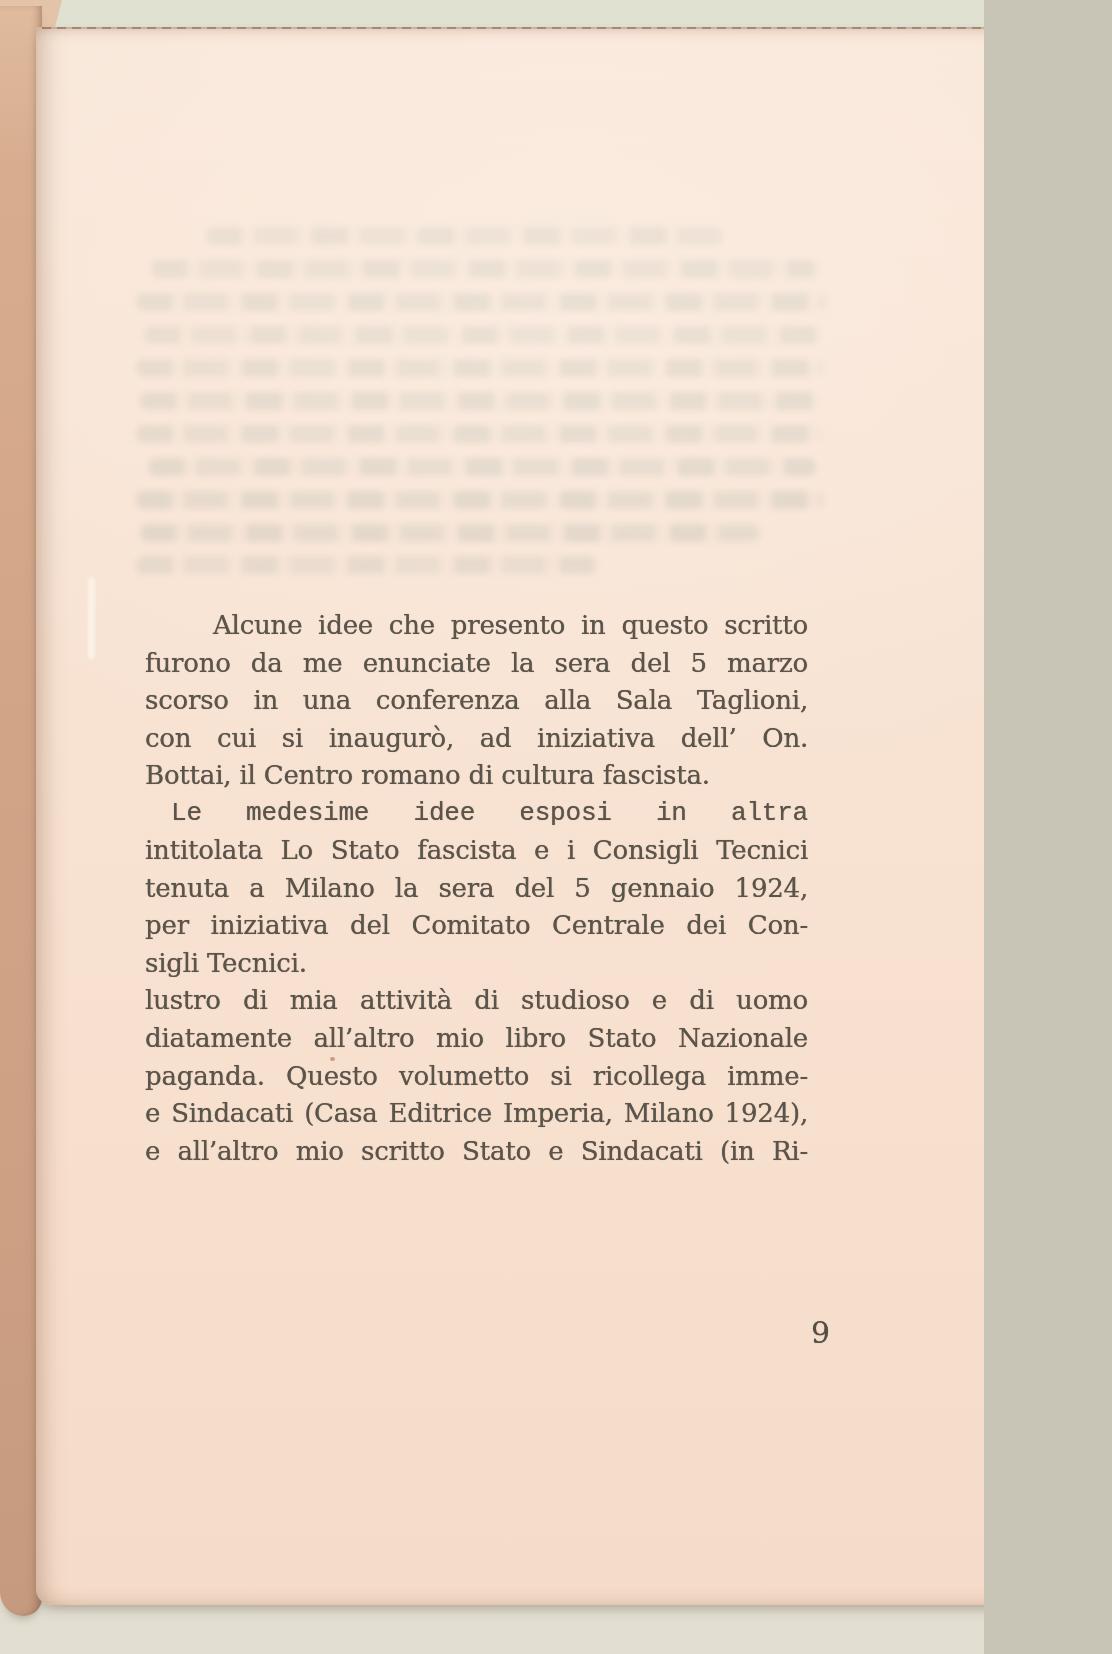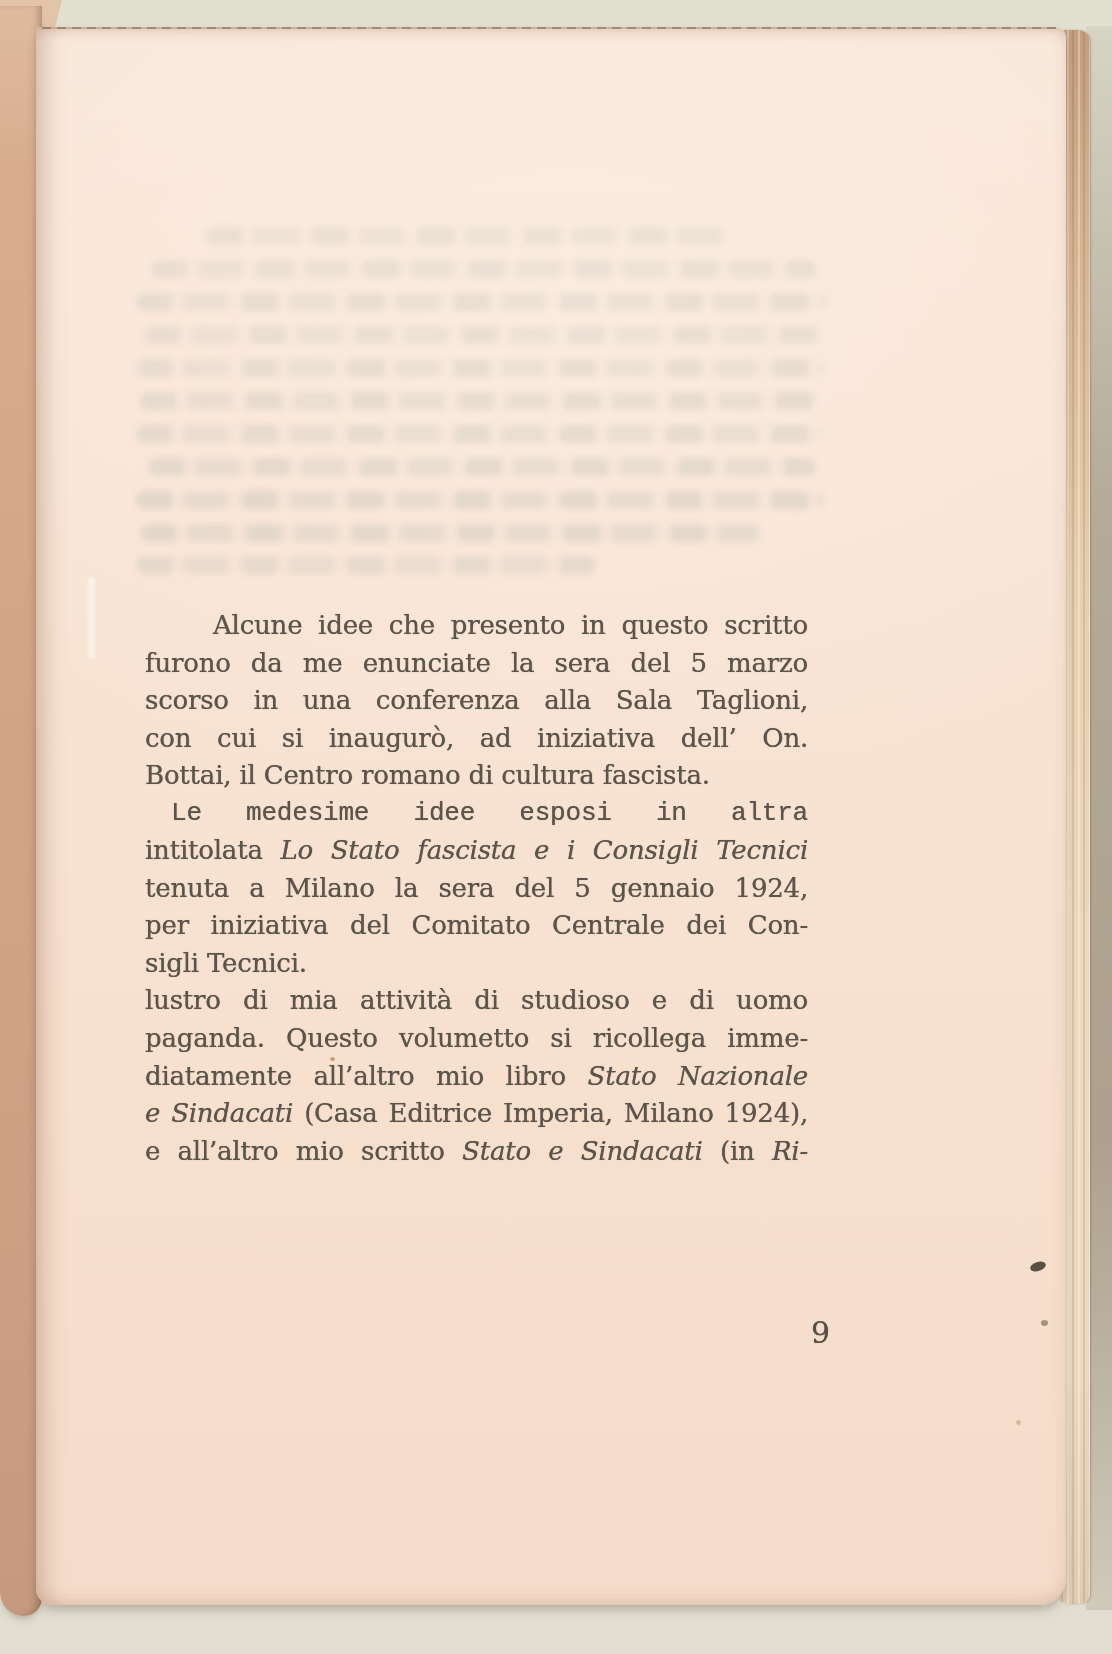--- a/index.html
+++ b/index.html
@@ -1,17 +1,17 @@
 <!DOCTYPE html>
 <html><head>
 <meta charset="utf-8">
 <style>
   html,body{margin:0;padding:0;background:#c9c5b6;}
   .scene{
-    position:relative;width:1112px;height:1654px;overflow:hidden;
+    position:relative;width:984px;height:1654px;overflow:hidden;
     background:linear-gradient(180deg,#e0e1d1 0%,#dbdbcc 40%,#ddd9ca 75%,#e2dfd2 100%);
     font-family:"DejaVu Serif","Liberation Serif",serif;
   }
   
   .cover-corner{
     position:absolute;left:0;top:0;width:120px;height:102px;
     background:#e4c4a8;
     clip-path:polygon(0 0,62px 0,36px 102px,0 102px);
   }
   .cover{
@@ -63,21 +63,21 @@
   .text-block{
     position:absolute;left:109px;top:580px;width:663px;
     font-size:26px;line-height:37.55px;color:#5a544b;
     letter-spacing:-0.2px;
     text-shadow:0 0 .7px rgba(90,82,72,.75), .4px .4px 0 rgba(90,82,72,.18);
   }
   .line{text-align:justify;text-align-last:justify;height:37.55px;overflow:hidden;}
   .line.last{text-align-last:left;}
   .line.ind1{text-indent:68px;}
   .line.ind{text-indent:26px;font-family:Liberation Mono, monospace;}
-  .it{font-style:italic;margin-top:48px;}
+  .it{margin-top:48px;}
   .page-number{
     position:absolute;left:775px;top:1288px;
     font-size:30px;color:#544e45;
     text-shadow:0 0 .7px rgba(84,78,69,.7);
   }
   
   .speck{position:absolute;border-radius:50%;}
   .s1{left:994px;top:1235px;width:16px;height:9px;background:#423a30;transform:rotate(-18deg);opacity:.88;}
   .s2{left:1005px;top:1293px;width:7px;height:6px;background:#6f5d49;opacity:.6;}
   .s3{left:294px;top:1030px;width:5px;height:4px;background:#bb7c5f;opacity:.7;}
@@ -116,22 +116,22 @@
         <div class="line"><span>furono da me enunciate la sera del 5 marzo</span></div>
         <div class="line"><span>scorso in una conferenza alla Sala Taglioni,</span></div>
         <div class="line"><span>con cui si inaugurò, ad iniziativa dell’ On.</span></div>
         <div class="line last"><span>Bottai, il Centro romano di cultura fascista.</span></div>
         <div class="line ind"><span>Le medesime idee esposi in altra conferenza</span></div>
         <div class="line"><span>intitolata </span><span class="it">Lo Stato fascista e i Consigli Tecnici</span></div>
         <div class="line"><span>tenuta a Milano la sera del 5 gennaio 1924,</span></div>
         <div class="line"><span>per iniziativa del Comitato Centrale dei Con-</span></div>
         <div class="line last"><span>sigli Tecnici.</span></div>
         <div class="line"><span>lustro di mia attività di studioso e di uomo</span></div>
+        <div class="line"><span>diatamente all’altro mio libro </span><span class="it">Stato Nazionale</span></div>
         <div class="line"><span>paganda. Questo volumetto si ricollega imme-</span></div>
-        <div class="line"><span>diatamente all’altro mio libro </span><span class="it">Stato Nazionale</span></div>
         <div class="line"><span class="it">e Sindacati </span><span>(Casa Editrice Imperia, Milano 1924),</span></div>
         <div class="line"><span>e all’altro mio scritto </span><span class="it">Stato e Sindacati</span><span> (in </span><span class="it">Ri-</span></div>
       </div>
     <div class="page-number">9</div>
     <div class="speck s1"></div>
     <div class="speck s2"></div>
     <div class="speck s3"></div>
     <div class="speck s4"></div>
   </div>
 </div>

